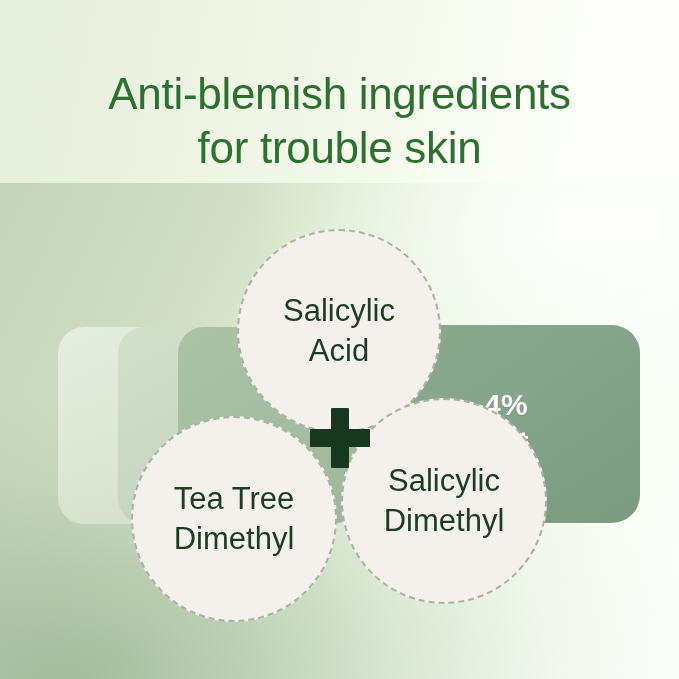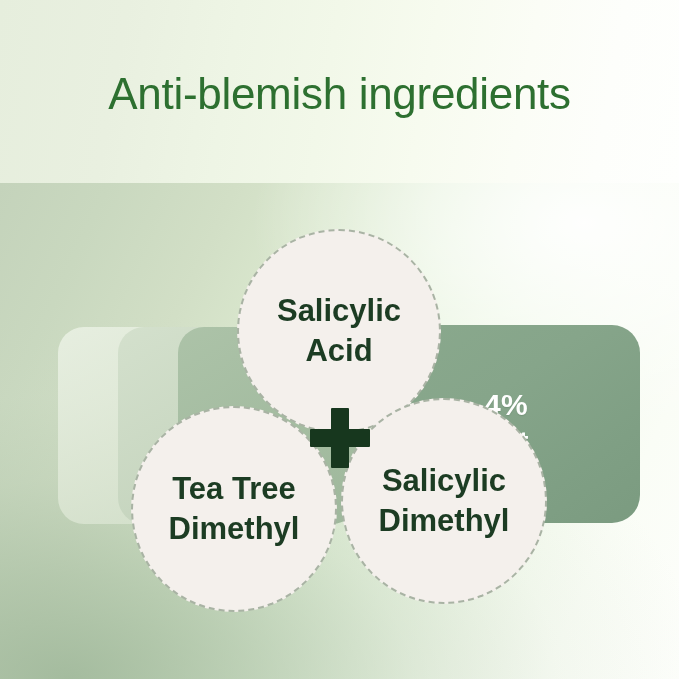--- a/index.html
+++ b/index.html
@@ -118,31 +118,31 @@
   .circle {
     position: absolute;
     border-radius: 50%;
     background: #f4f0ec;
     border: 2px dashed #a9b3a4;
     display: flex;
     align-items: center;
     justify-content: center;
     text-align: center;
     color: #1c3c23;
-    font-weight: 700;
+    font-weight: 400;
     font-size: 31px;
     line-height: 1.28;
     box-sizing: border-box;
   }
   .circle-top {
     left: 237px; top: 229px;
     width: 204px; height: 204px;
   }
   .circle-left {
-    left: 131px; top: 406px;
+    left: 131px; top: 416px;
     width: 206px; height: 206px;
   }
   .circle-right {
     left: 341px; top: 398px;
     width: 206px; height: 206px;
   }
   .circle-label { padding: 0 14px; }
 
   
   .plus {
@@ -187,20 +187,21 @@
 
 <div id="root">
 
   <div class="bg-top"></div>
   <div class="bg-bottom"></div>
   <div class="bg-bottom-shade"></div>
   <div class="bg-bottom-glow"></div>
 
   <h1 class="heading">
     <span class="heading-line">Anti-blemish ingredients</span>
+    <span class="heading-line">for trouble skin</span>
   </h1>
 
   <div class="card card-1"></div>
   <div class="card card-2"></div>
   <div class="card card-3"></div>
 
   <div class="card card-4">
     <div class="card-4-label">
       <span style="display:block">4%</span>
       <span style="display:block">ent</span>

